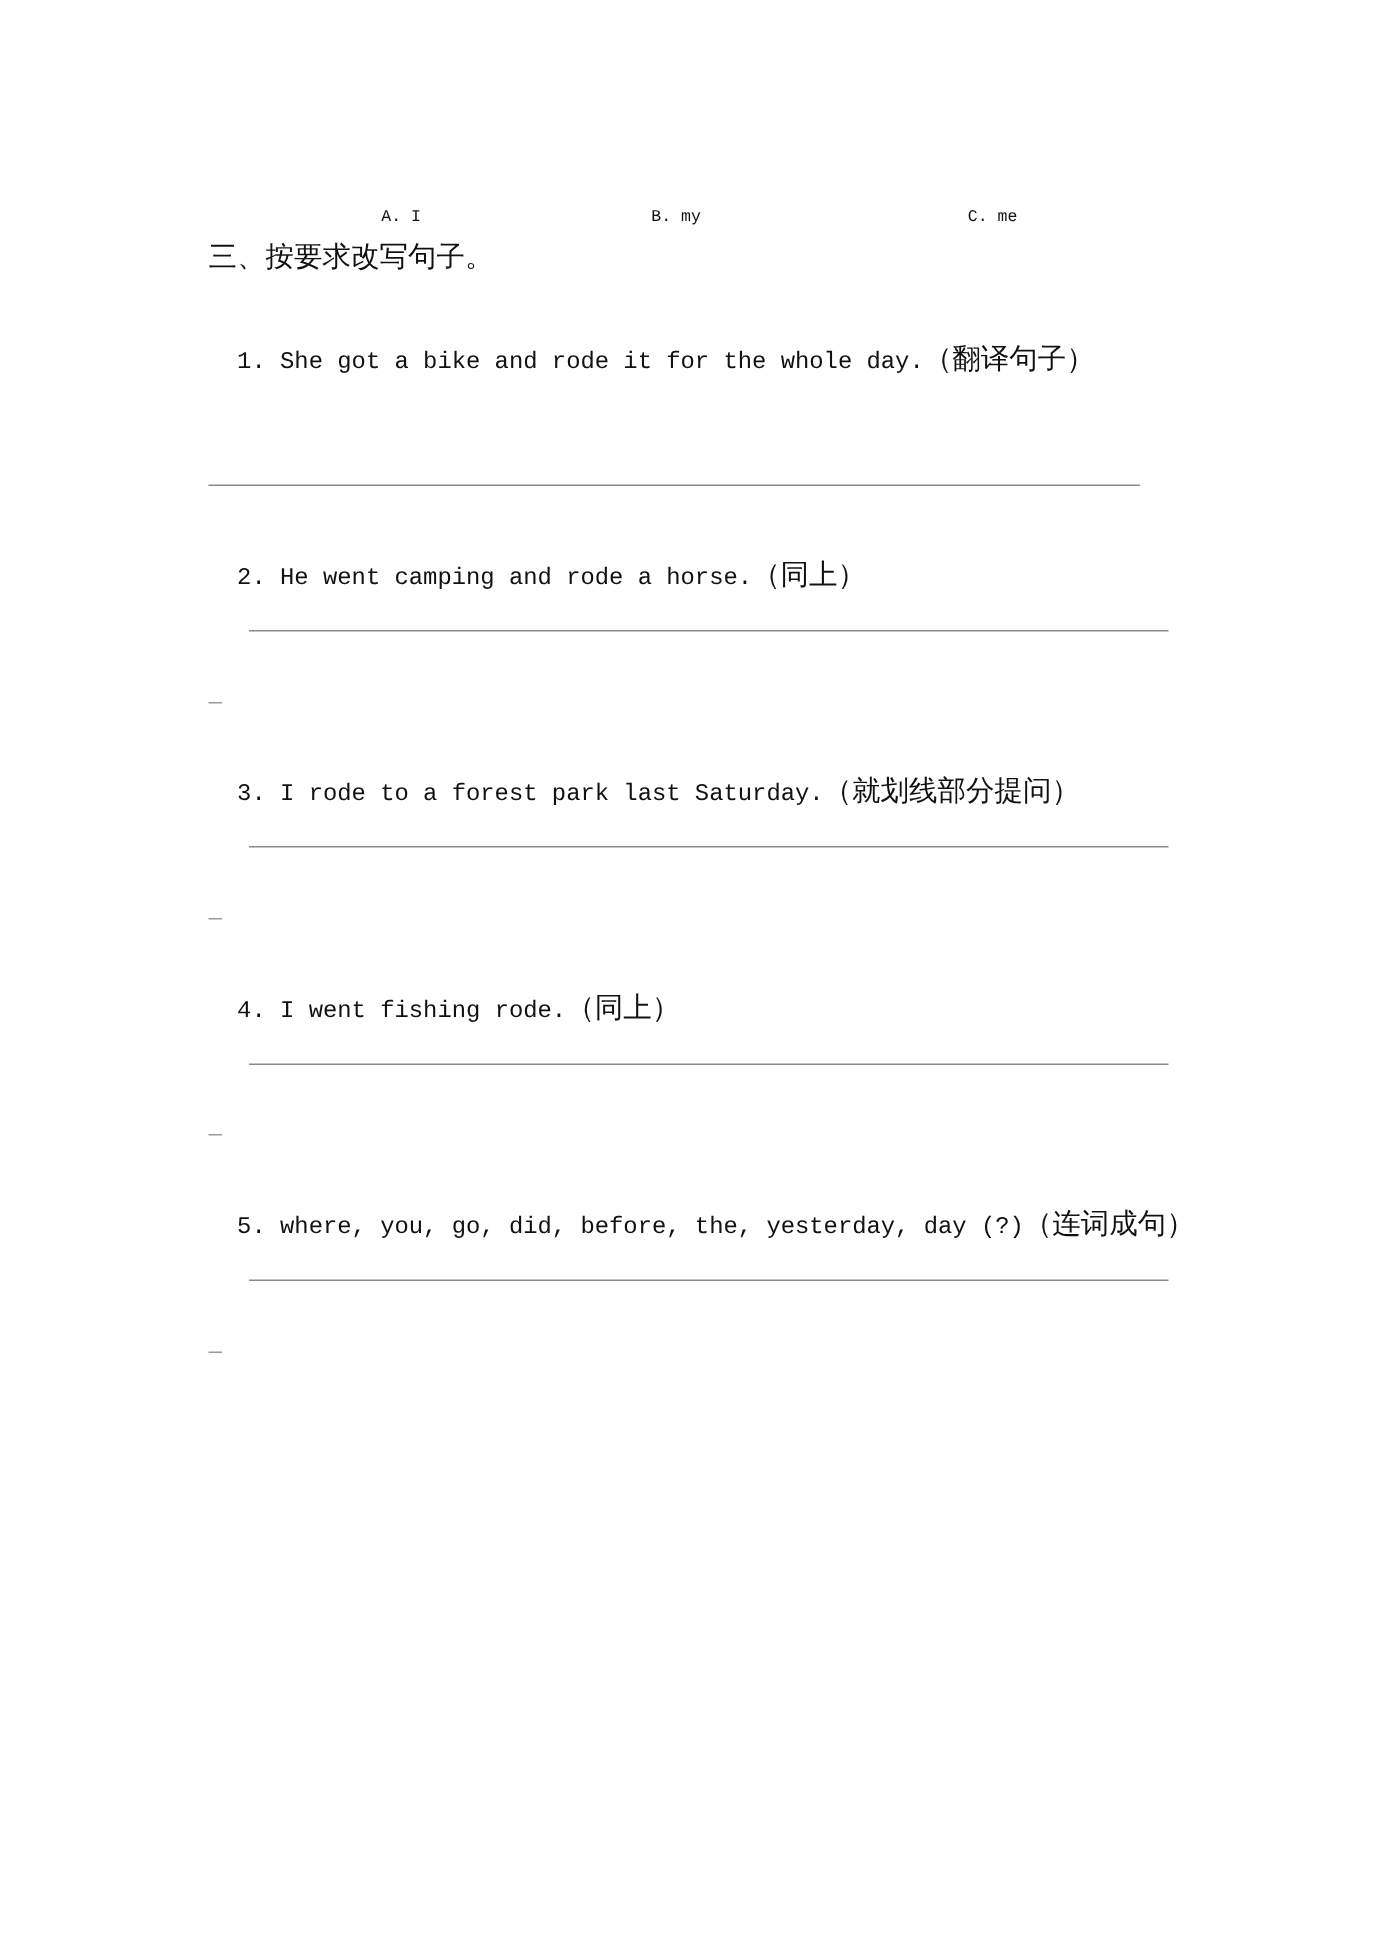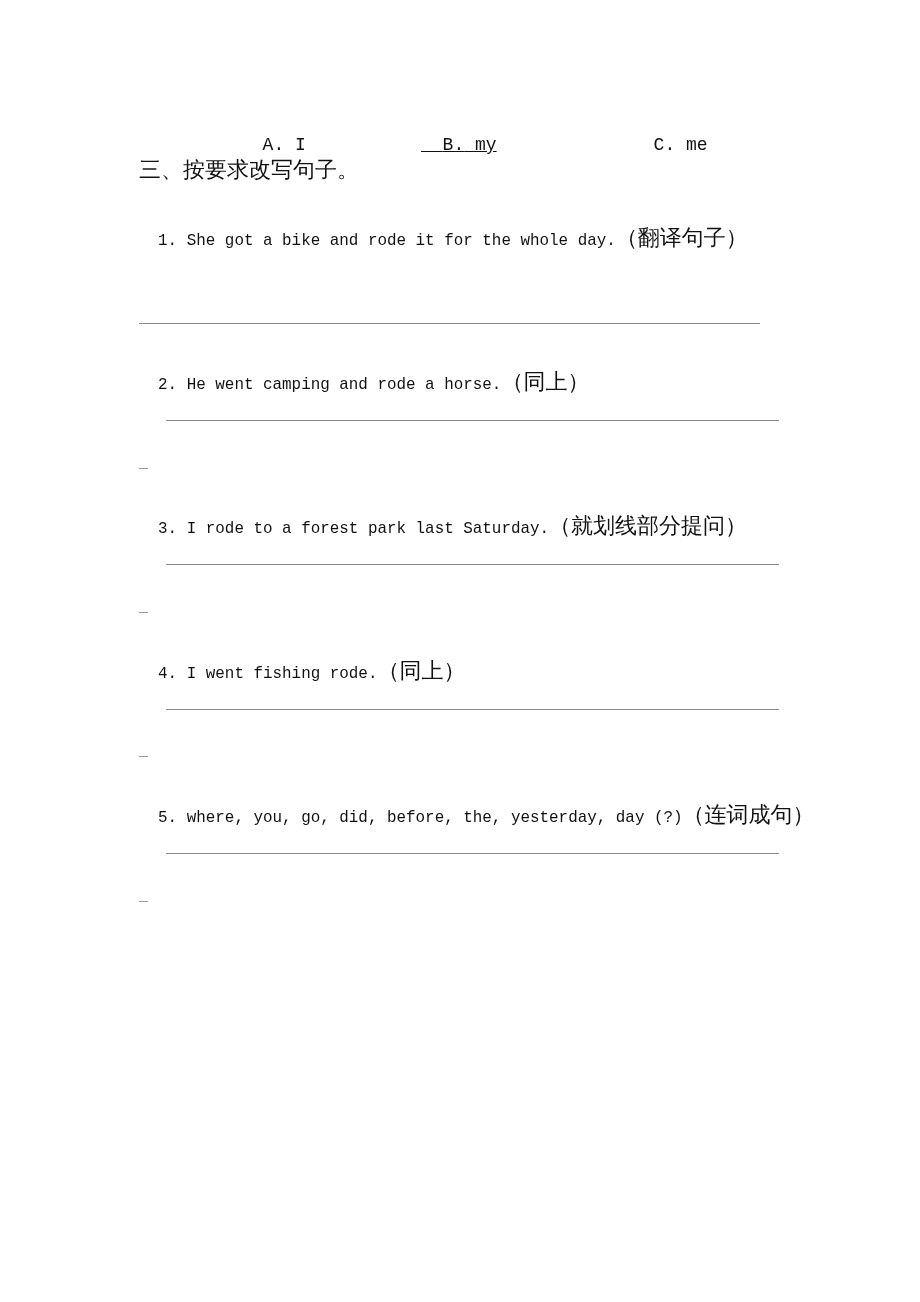--- a/index.html
+++ b/index.html
@@ -7,33 +7,33 @@
       width: 920px; height: 1302px; position: relative; overflow: hidden;
       font-family: "Liberation Mono", "DejaVu Sans Mono", monospace;
       color: #111111;
     }
     .line-text {
       position: absolute;
       font-size: 15.9px;
       line-height: 20px;
       white-space: pre;
     }
-    .cjk { font-family: Liberation Mono, monospace; font-size: 22px; }
+    .cjk { font-family: Liberation Sans, sans-serif; font-size: 19px; }
     .u { text-underline-offset: 3px; text-decoration-thickness: 1px; }
     .rule { position: absolute; height: 0; border-top: 1px solid #8a8a8a; }
     .dash { position: absolute; width: 9px; height: 0; border-top: 1px solid #9a9a9a; }
-    .opt { position: absolute; font-size: 18px; line-height: 20px; white-space: pre; }
+    .opt { position: absolute; font-size: 11px; line-height: 20px; white-space: pre; }
   </style>
 </head>
 <body>
 
 <div class="opt" style="left:241px; top:115px;">
   <span>A.</span> <span>I</span>
 </div>
-<div class="opt" style="left:421px; top:115px;text-decoration:underline;">
+<div class="opt" style="left:421px; top:115px;">
   <span>B.</span> <span>my</span>
 </div>
 <div class="opt" style="left:632px; top:115px;font-family:Liberation Mono, monospace;">
   <span>C.</span> <span>me</span>
 </div>
 
 <div class="line-text cjk" style="left:139px; top:162px;">三、按要求改写句子。</div>
 
 <div class="line-text" style="left:139px; top:210px;text-align:right;">
   <span>1.</span> <span>She got a bike and rode it for the whole day.</span><span class="cjk">（翻译句子）</span>

